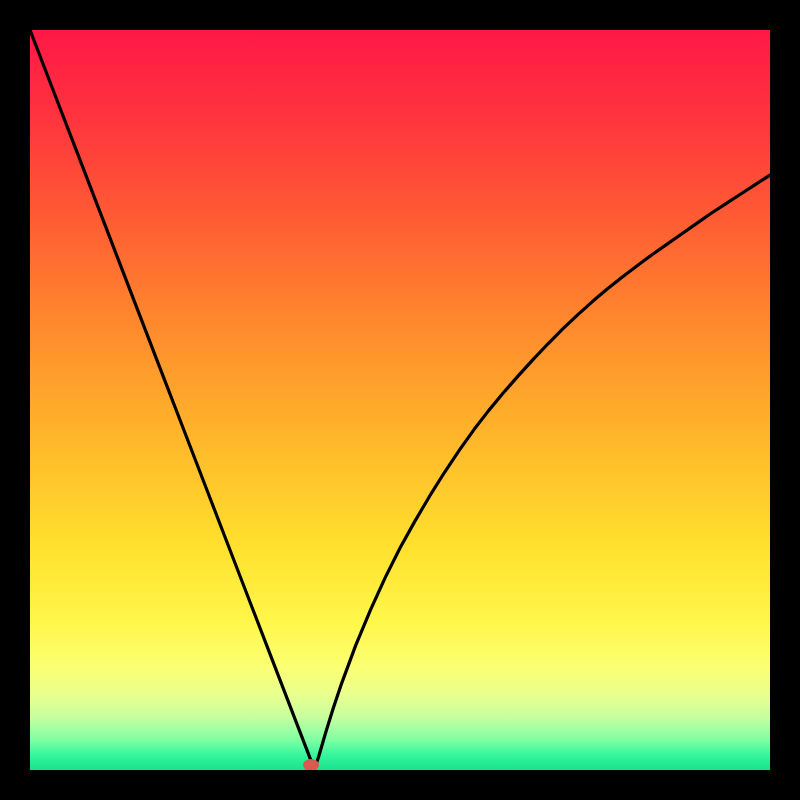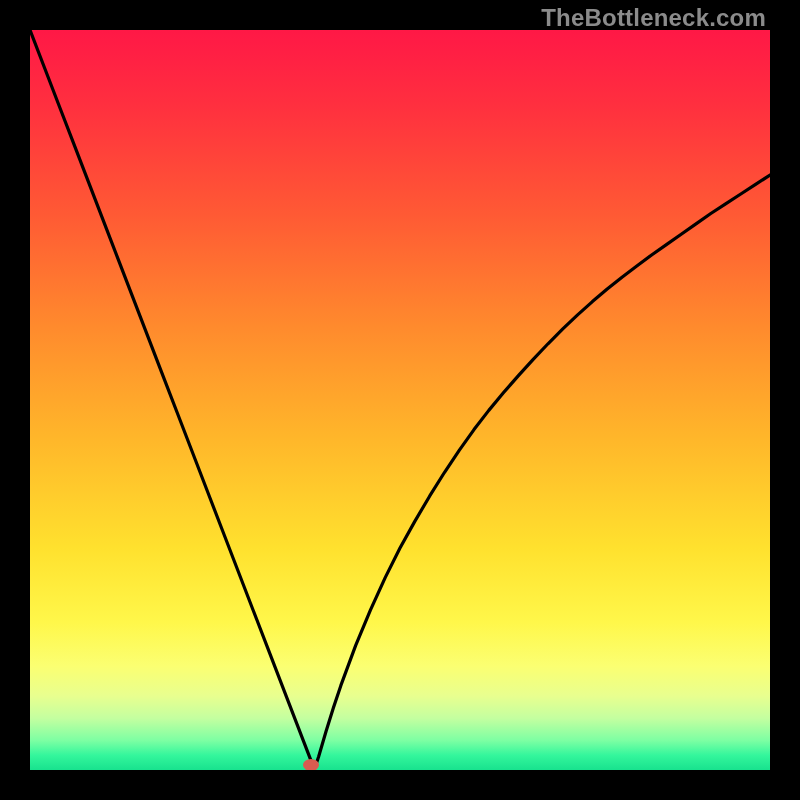--- a/index.html
+++ b/index.html
@@ -58,21 +58,20 @@
     height: 12px;
     border-radius: 50%;
     background: #d95b50;
     transform: translate(-50%, -50%);
   }
 </style>
 </head>
 <body>
 <div class="frame">
 
-  <div class="watermark">TheBottleneck.com</div>
 
   <div class="plot-area">
     <svg class="gradient-bg" viewBox="0 0 740 740" preserveAspectRatio="none">
       <defs>
         <linearGradient id="heat" x1="0" y1="0" x2="0" y2="1">
           <stop offset="0%" stop-color="#ff1846"></stop>
           <stop offset="10%" stop-color="#ff2f3f"></stop>
           <stop offset="25%" stop-color="#ff5a34"></stop>
           <stop offset="40%" stop-color="#ff8a2d"></stop>
           <stop offset="55%" stop-color="#ffb62a"></stop>

